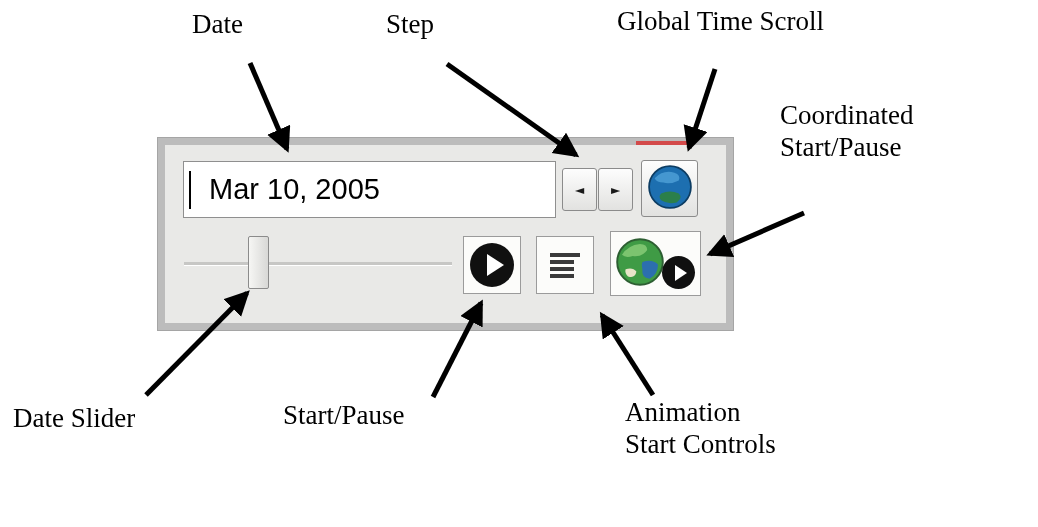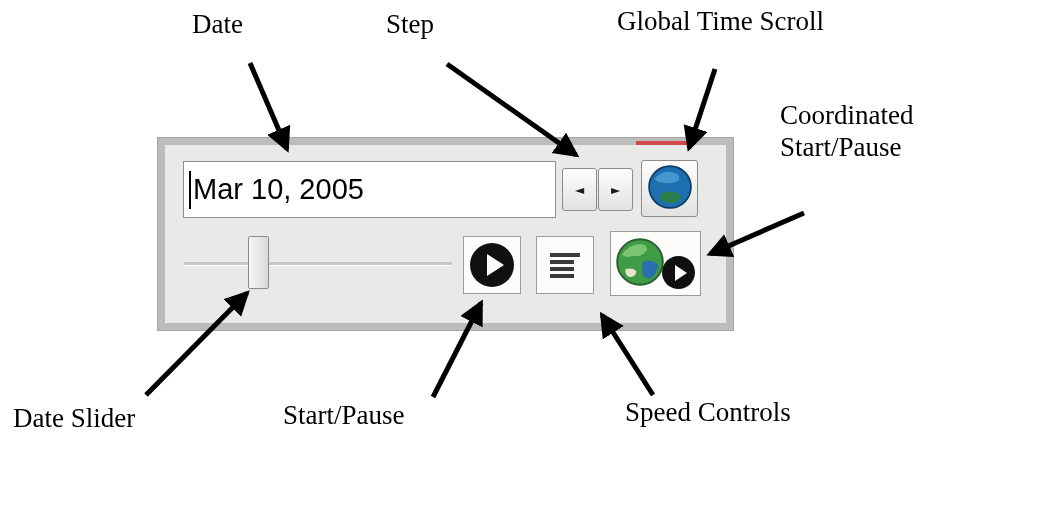--- a/index.html
+++ b/index.html
@@ -16,21 +16,21 @@
   
   .panel { position:absolute; left:158px; top:138px; width:575px; height:192px;
            background:#e9e9e7; border:7px solid #bcbcbc; box-shadow:0 0 0 1px #a5a5a5; }
 
   .red-mark { position:absolute; left:636px; top:141px; width:58px; height:4px; background:#d34a4a; }
 
   
   .date-field { position:absolute; left:183px; top:161px; width:373px; height:57px;
                 background:#fff; border:1px solid #8f8f8f;
                 display:flex; align-items:center; padding-left:5px;
-                font-family:"Liberation Sans", sans-serif; font-size:29px; color:#000; }
+                font-family:"Liberation Sans", sans-serif; font-size:29px; color:#000;gap:16px; }
   .caret { width:2px; height:38px; background:#000; margin-right:2px; }
 
   
   .btn { position:absolute; background:linear-gradient(180deg,#fdfdfd,#e2e2e0);
          border:1px solid #8b8b8b; border-radius:3px;
          display:flex; align-items:center; justify-content:center; cursor:pointer; }
   .step-btn { width:35px; height:43px; font-family:"DejaVu Sans", sans-serif;
               font-size:12px; color:#1a1a1a; }
   .step-back { left:562px; top:168px; }
   .step-fwd  { left:598px; top:168px; }
@@ -87,21 +87,22 @@
     <div>Coordinated</div>
     <div>Start/Pause</div>
   </div>
   <div class="label" style="left:13px; top:403px;text-align:center;">
     <span>Date Slider</span>
   </div>
   <div class="label" style="left:283px; top:400px;">
     <div>Start/Pause</div>
   </div>
   <div class="label" style="left:625px; top:397px;">
-    <div>Speed Controls</div>
+    <div>Animation</div>
+    <div>Start Controls</div>
   </div>
 
   <div class="panel"></div>
   <div class="red-mark"></div>
 
   <div class="date-field">
     <span class="caret"></span>
     <span>Mar 10, 2005</span>
   </div>
 

